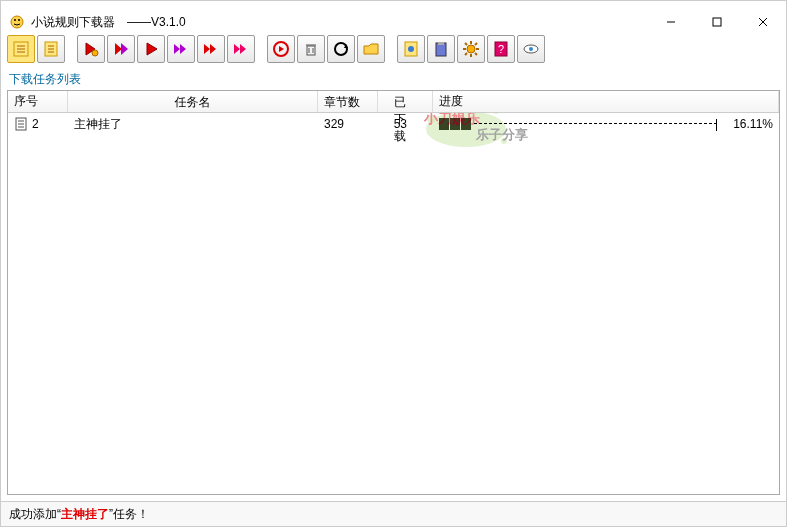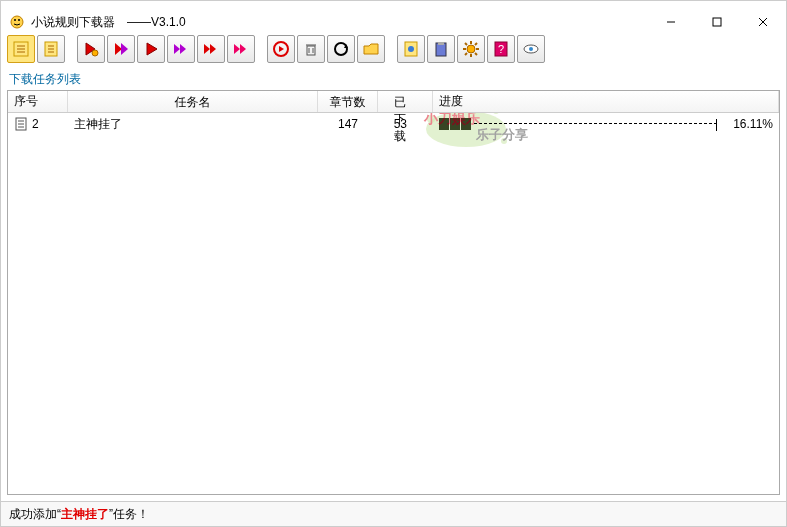--- a/index.html
+++ b/index.html
@@ -15,21 +15,21 @@
 .tsep { width: 8px; }
 .section-label { padding: 4px 8px 2px 8px; color: #0369a1; }
 .table-wrap { flex: 1; margin: 0 6px 6px 6px; border: 1px solid #aaa; display: flex; flex-direction: column; background: #fff; position: relative; }
 .thead { display: flex; background: #fff; border-bottom: 1px solid #ccc; height: 22px; }
 .th { border-right: 1px solid #ddd; padding: 3px 6px; text-align: center; background: linear-gradient(#fff,#f4f4f4); }
 .tbody { flex: 1; overflow: auto; position: relative; }
 .trow { display: flex; height: 22px; align-items: center; }
 .td { padding: 2px 6px; }
 .c-idx { width: 60px; display: flex; align-items: center; gap: 4px; }
 .c-name { width: 250px; }
-.c-ch { width: 60px; text-align: center; }
+.c-ch { width: 60px; text-align: left; }
 .c-dl { width: 55px; text-align: right; padding-right: 26px; }
 .c-prog { flex: 1; display: flex; align-items: center; gap: 6px; }
 .progress { flex: 1; height: 12px; display: flex; align-items: center; }
 .prog-filled { display: flex; }
 .prog-block { width: 10px; height: 12px; background: #000; margin-right: 1px; }
 .prog-rest { flex: 1; height: 2px; border-top: 1px dashed #000; margin-left: 2px; position: relative; }
 .prog-rest::after { content: ""; position: absolute; right: 0; top: -5px; width: 1px; height: 12px; background: #000; }
 .pct { width: 50px; text-align: right; }
 .watermark { position: absolute; top: -14px; left: 368px; opacity: 0.55; pointer-events: none; font-weight: bold; }
 .statusbar { height: 24px; border-top: 1px solid #ccc; padding: 12px 8px; display: flex; align-items: center; background: #f8f8f8; }
@@ -216,21 +216,21 @@
             <svg width="14" height="14">
               <rect x="2" y="1" width="10" height="12" fill="#fff" stroke="#555"></rect>
               <line x1="4" y1="4" x2="10" y2="4" stroke="#555"></line>
               <line x1="4" y1="7" x2="10" y2="7" stroke="#555"></line>
               <line x1="4" y1="10" x2="10" y2="10" stroke="#555"></line>
             </svg>
           </span>
           <span>2</span>
         </div>
         <div class="td c-name">主神挂了</div>
-        <div class="td c-ch">147</div>
+        <div class="td c-ch">329</div>
         <div class="td c-dl">53</div>
         <div class="td c-prog">
           <div class="progress">
             <div class="prog-filled">
               <span class="prog-block"></span>
               <span class="prog-block"></span>
               <span class="prog-block"></span>
             </div>
             <div class="prog-rest"></div>
           </div>

